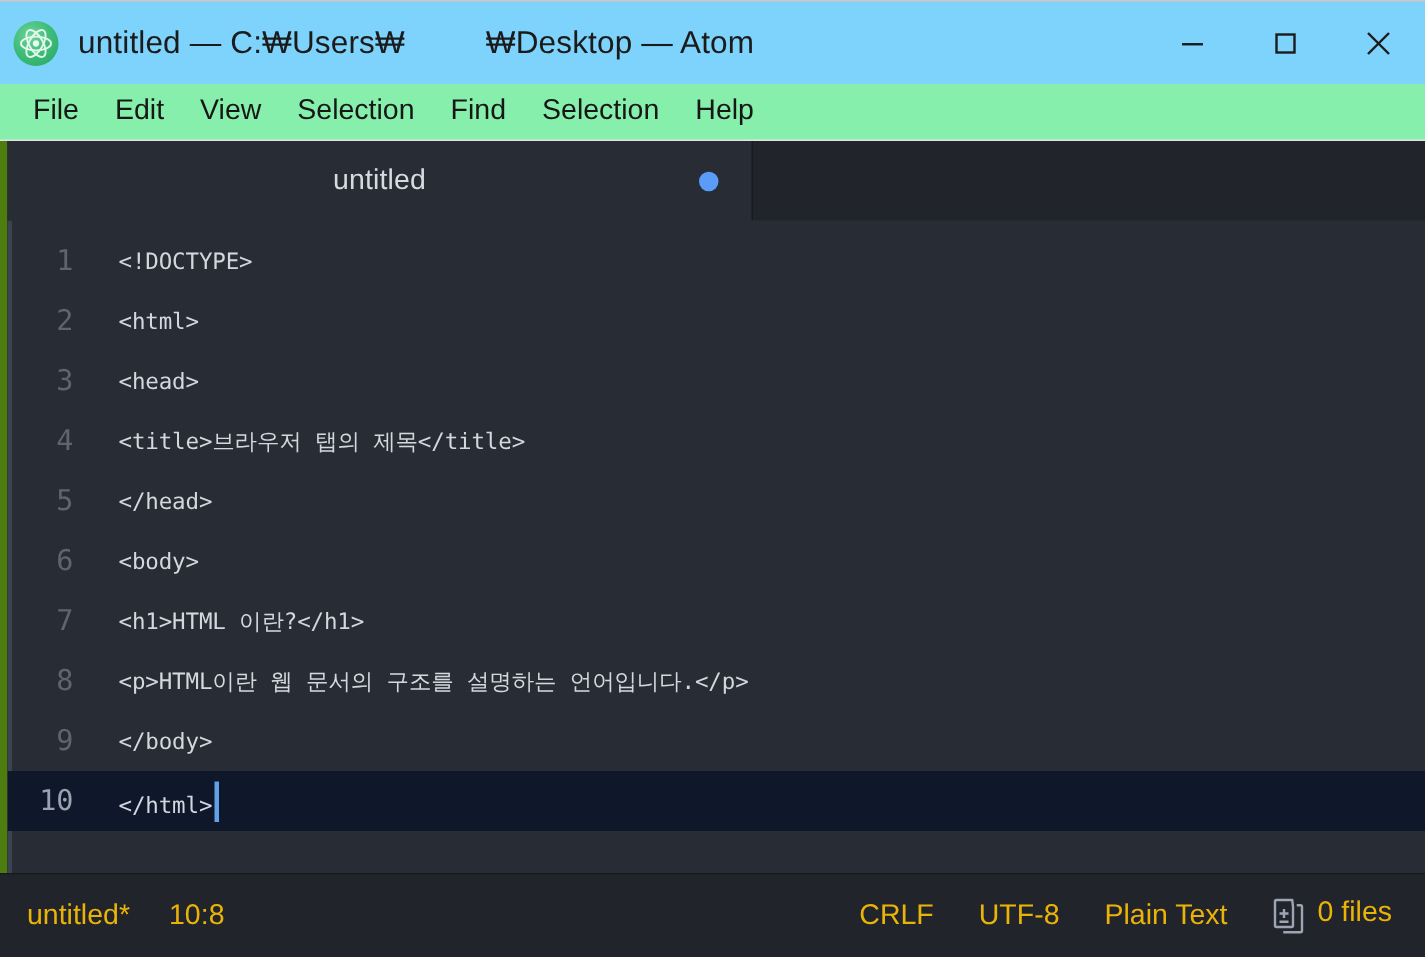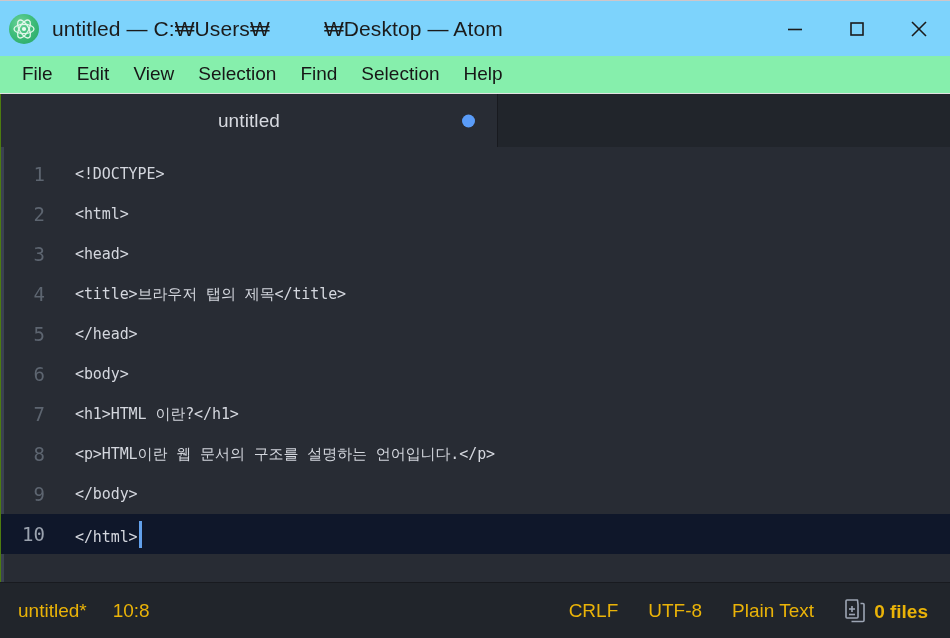--- a/index.html
+++ b/index.html
@@ -105,21 +105,21 @@
   }
 
   
   .workspace {
     flex: 1;
     background: #282c34;
     display: flex;
     flex-direction: column;
     min-height: 0;
     position: relative;
-    border-left: 1px solid #4d7c0f;
+    border-left: 5px solid #4d7c0f;
   }
 
   
   .tabbar {
     height: 53px;
     min-height: 53px;
     background: #21252b;
     display: flex;
     align-items: stretch;
     position: relative;
@@ -239,23 +239,22 @@
   }
   .status-item {
     font-size: 19px;
     color: #eab308;
     white-space: nowrap;
     cursor: default;
     font-family: "Liberation Sans", sans-serif;
   }
   .status-git {
     display: flex;
-    align-items: flex-end;
+    align-items: flex-start;
     gap: 8px;
-    font-weight: bold;
   }
   .git-icon { display: block; }
 </style>
 </head>
 <body>
 
 <div id="app">
 
   <div class="titlebar">
     <div class="title-left">

